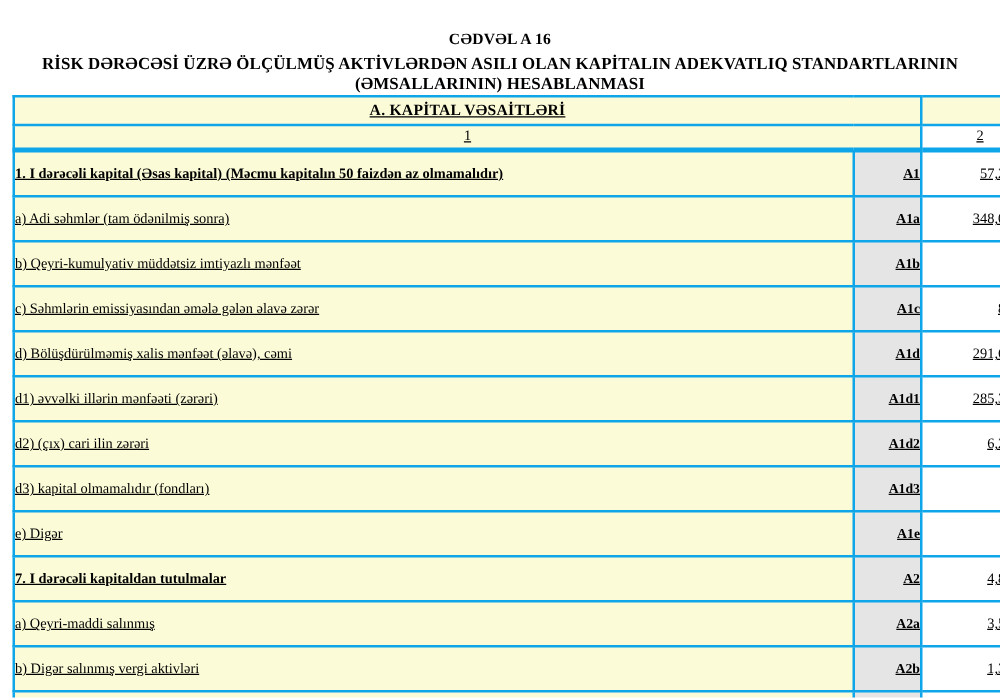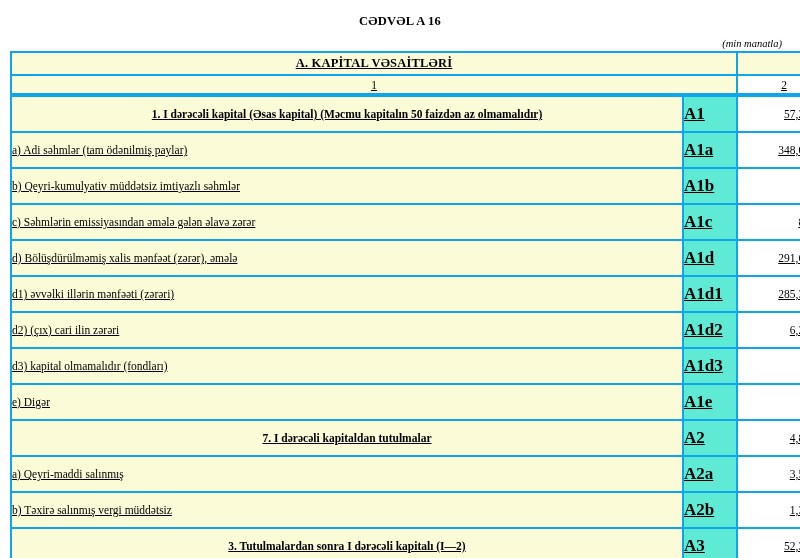--- a/index.html
+++ b/index.html
@@ -19,21 +19,21 @@
     height: 558px;
     box-sizing: border-box;
     padding: 6px 10px 0 10px;
     position: relative;
   }
   .doc-number {
     text-align: center;
     font-size: 12.5px;
     font-weight: bold;
     letter-spacing: 0.2px;
-    margin-top: 8px;
+    margin-top: 18px;
   }
   .doc-title {
     text-align: center;
     font-size: 13.5px;
     font-weight: bold;
     line-height: 1.22;
     margin: 4px 18px 0 18px;
     letter-spacing: 0.1px;
   }
   .units {
@@ -76,46 +76,46 @@
     background: #ffffff;
   }
   td.label {
     background: #fbfbd8;
     font-size: 11.5px;
     height: 34px;
     padding-left: 8px;
   }
   td.label.bold { font-weight: bold; }
   td.code {
-    background: #5eead4;
-    text-align: left;
-    font-size: 17px;
+    background: #e5e5e5;
+    text-align: right;
+    font-size: 11px;
     font-weight: bold;
   }
   td.value {
     background: #ffffff;
     text-align: right;
     font-size: 11.5px;
     padding-right: 8px;
     vertical-align: bottom;
     padding-bottom: 3px;
   }
-  .ind0 { padding-left: 8px; text-align: center; }
+  .ind0 { padding-left: 8px; }
   .ind1 { padding-left: 22px; }
   .ind2 { padding-left: 36px; }
 </style>
 </head>
 <body>
 
 <div class="page">
 
   <div class="doc-number">CƏDVƏL A 16</div>
 
-
-  <div class="units">(min manatla)</div>
+  <div class="doc-title">RİSK DƏRƏCƏSİ ÜZRƏ ÖLÇÜLMÜŞ AKTİVLƏRDƏN ASILI OLAN KAPİTALIN ADEKVATLIQ STANDARTLARININ (ƏMSALLARININ) HESABLANMASI</div>
+
 
   <table class="sheet">
     <colgroup>
       <col class="col-label">
       <col class="col-code">
       <col class="col-value">
     </colgroup>
     <tbody>
       <tr class="section-head">
         <td colspan="2">A. KAPİTAL VƏSAİTLƏRİ</td>
@@ -134,36 +134,36 @@
       <col class="col-code">
       <col class="col-value">
     </colgroup>
     <tbody id="rows-body">
         <tr>
           <td class="label ind0 bold">1. I dərəcəli kapital (Əsas kapital) (Məcmu kapitalın 50 faizdən  az olmamalıdır)</td>
           <td class="code">A1</td>
           <td class="value">57,223.46</td>
         </tr>
         <tr>
-          <td class="label ind1">a) Adi səhmlər (tam ödənilmiş paylar)</td>
+          <td class="label ind1">a) Adi səhmlər (tam ödənilmiş sonra)</td>
           <td class="code">A1a</td>
           <td class="value">348,000.00</td>
         </tr>
         <tr>
-          <td class="label ind1">b) Qeyri-kumulyativ müddətsiz imtiyazlı səhmlər</td>
+          <td class="label ind1">b) Qeyri-kumulyativ müddətsiz imtiyazlı mənfəət</td>
           <td class="code">A1b</td>
           <td class="value">-</td>
         </tr>
         <tr>
           <td class="label ind1">c) Səhmlərin emissiyasından əmələ gələn  əlavə zərər</td>
           <td class="code">A1c</td>
           <td class="value">850.00</td>
         </tr>
         <tr>
-          <td class="label ind1">d)  Bölüşdürülməmiş xalis mənfəət (zərər), əmələ</td>
+          <td class="label ind1">d)  Bölüşdürülməmiş xalis mənfəət (əlavə), cəmi</td>
           <td class="code">A1d</td>
           <td class="value">291,626.54</td>
         </tr>
         <tr>
           <td class="label ind2">d1) əvvəlki illərin mənfəəti (zərəri)</td>
           <td class="code">A1d1</td>
           <td class="value">285,371.63</td>
         </tr>
         <tr>
           <td class="label ind2">d2) (çıx) cari ilin zərəri</td>
@@ -184,21 +184,21 @@
           <td class="label ind0 bold">7. I dərəcəli kapitaldan tutulmalar</td>
           <td class="code">A2</td>
           <td class="value">4,887.63</td>
         </tr>
         <tr>
           <td class="label ind1">a) Qeyri-maddi salınmış</td>
           <td class="code">A2a</td>
           <td class="value">3,581.46</td>
         </tr>
         <tr>
-          <td class="label ind1">b) Təxirə salınmış vergi müddətsiz</td>
+          <td class="label ind1">b) Digər salınmış vergi aktivləri</td>
           <td class="code">A2b</td>
           <td class="value">1,306.17</td>
         </tr>
         <tr>
           <td class="label ind0 bold">3. Tutulmalardan  sonra  I dərəcəli kapitalı (I—2)</td>
           <td class="code">A3</td>
           <td class="value">52,335.83</td>
         </tr>
       </tbody>
   </table>

